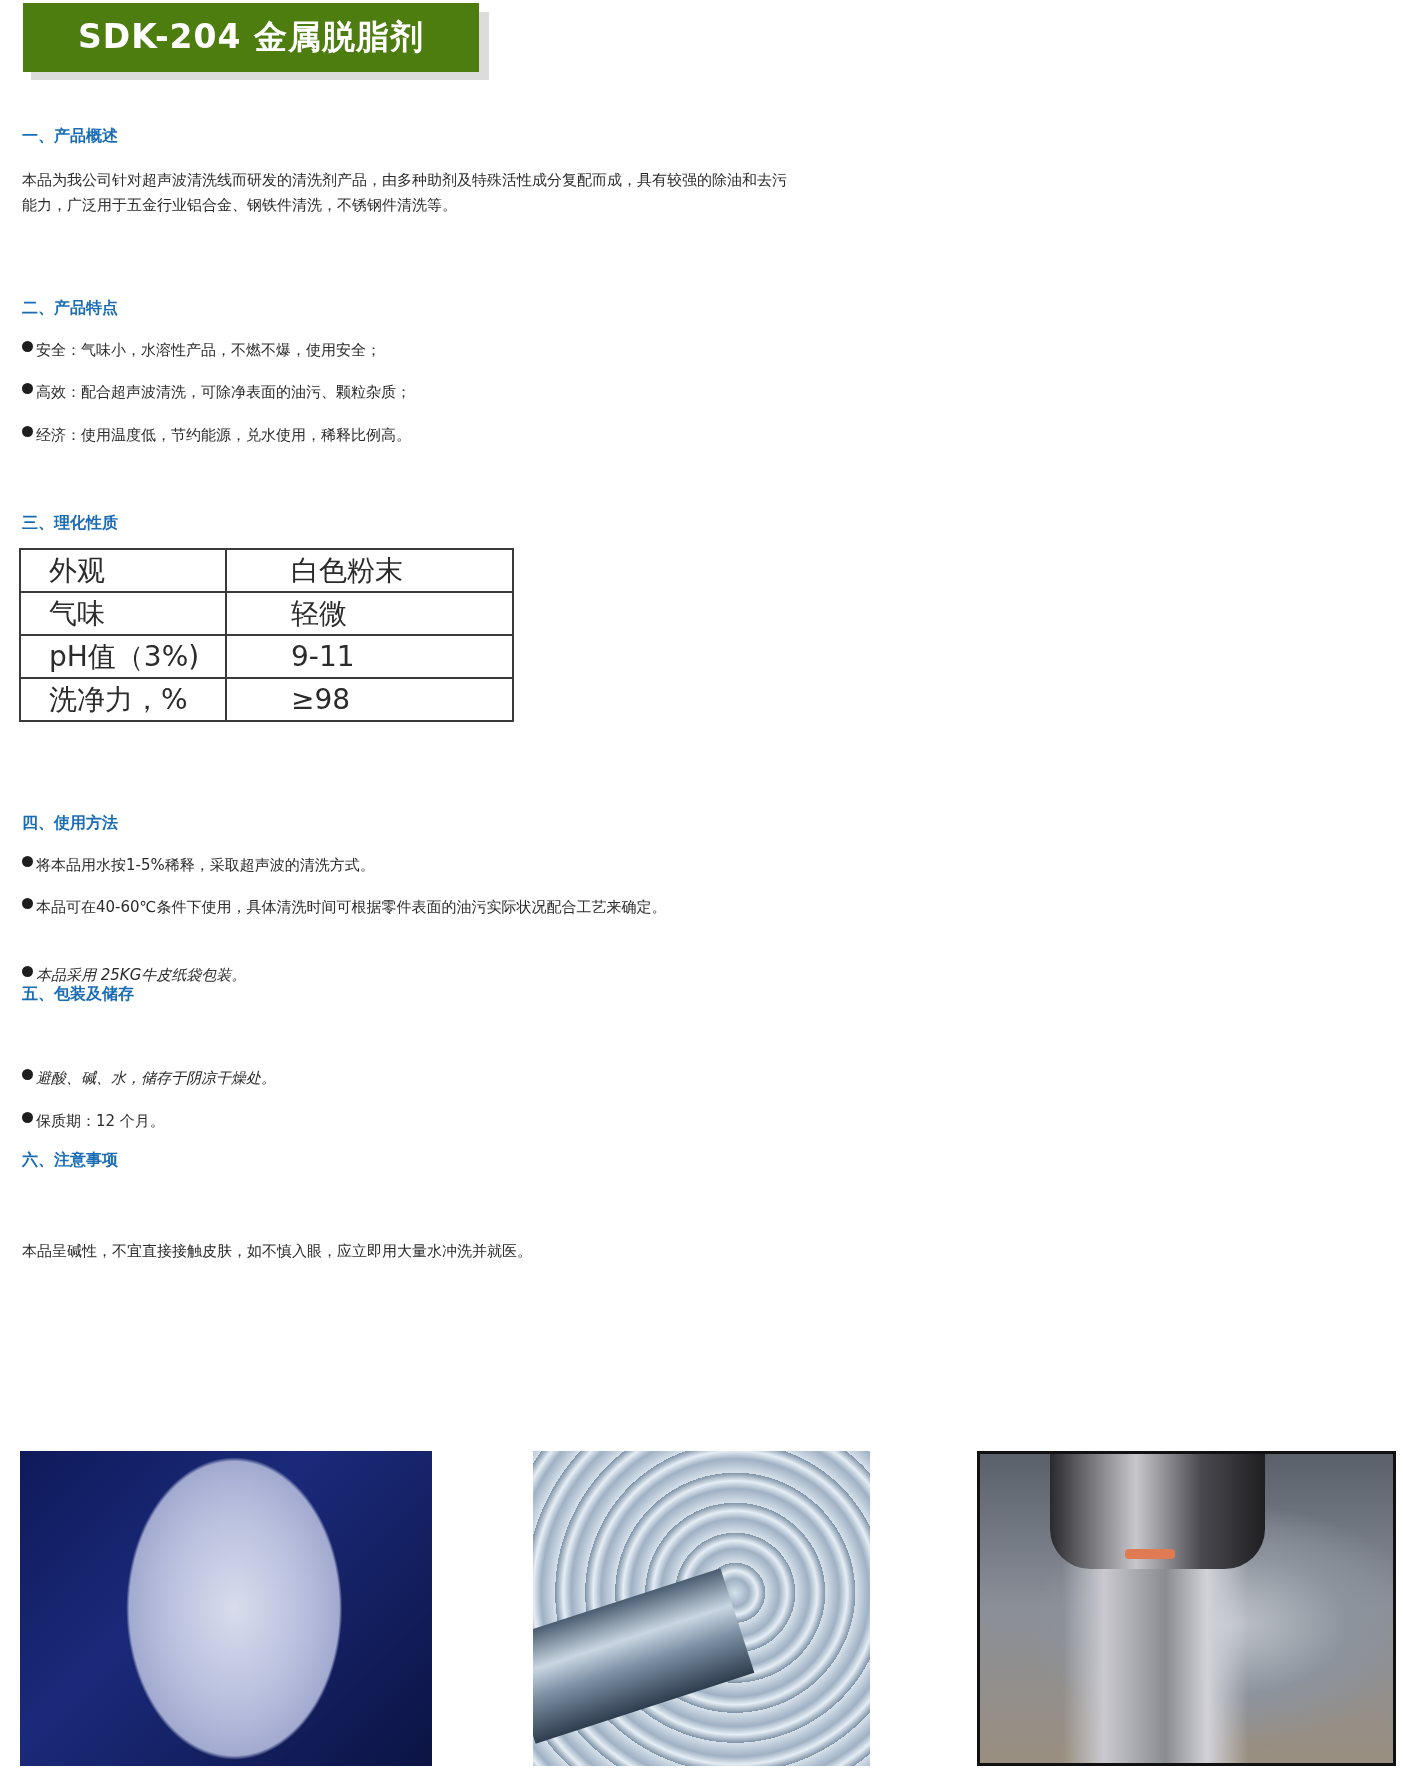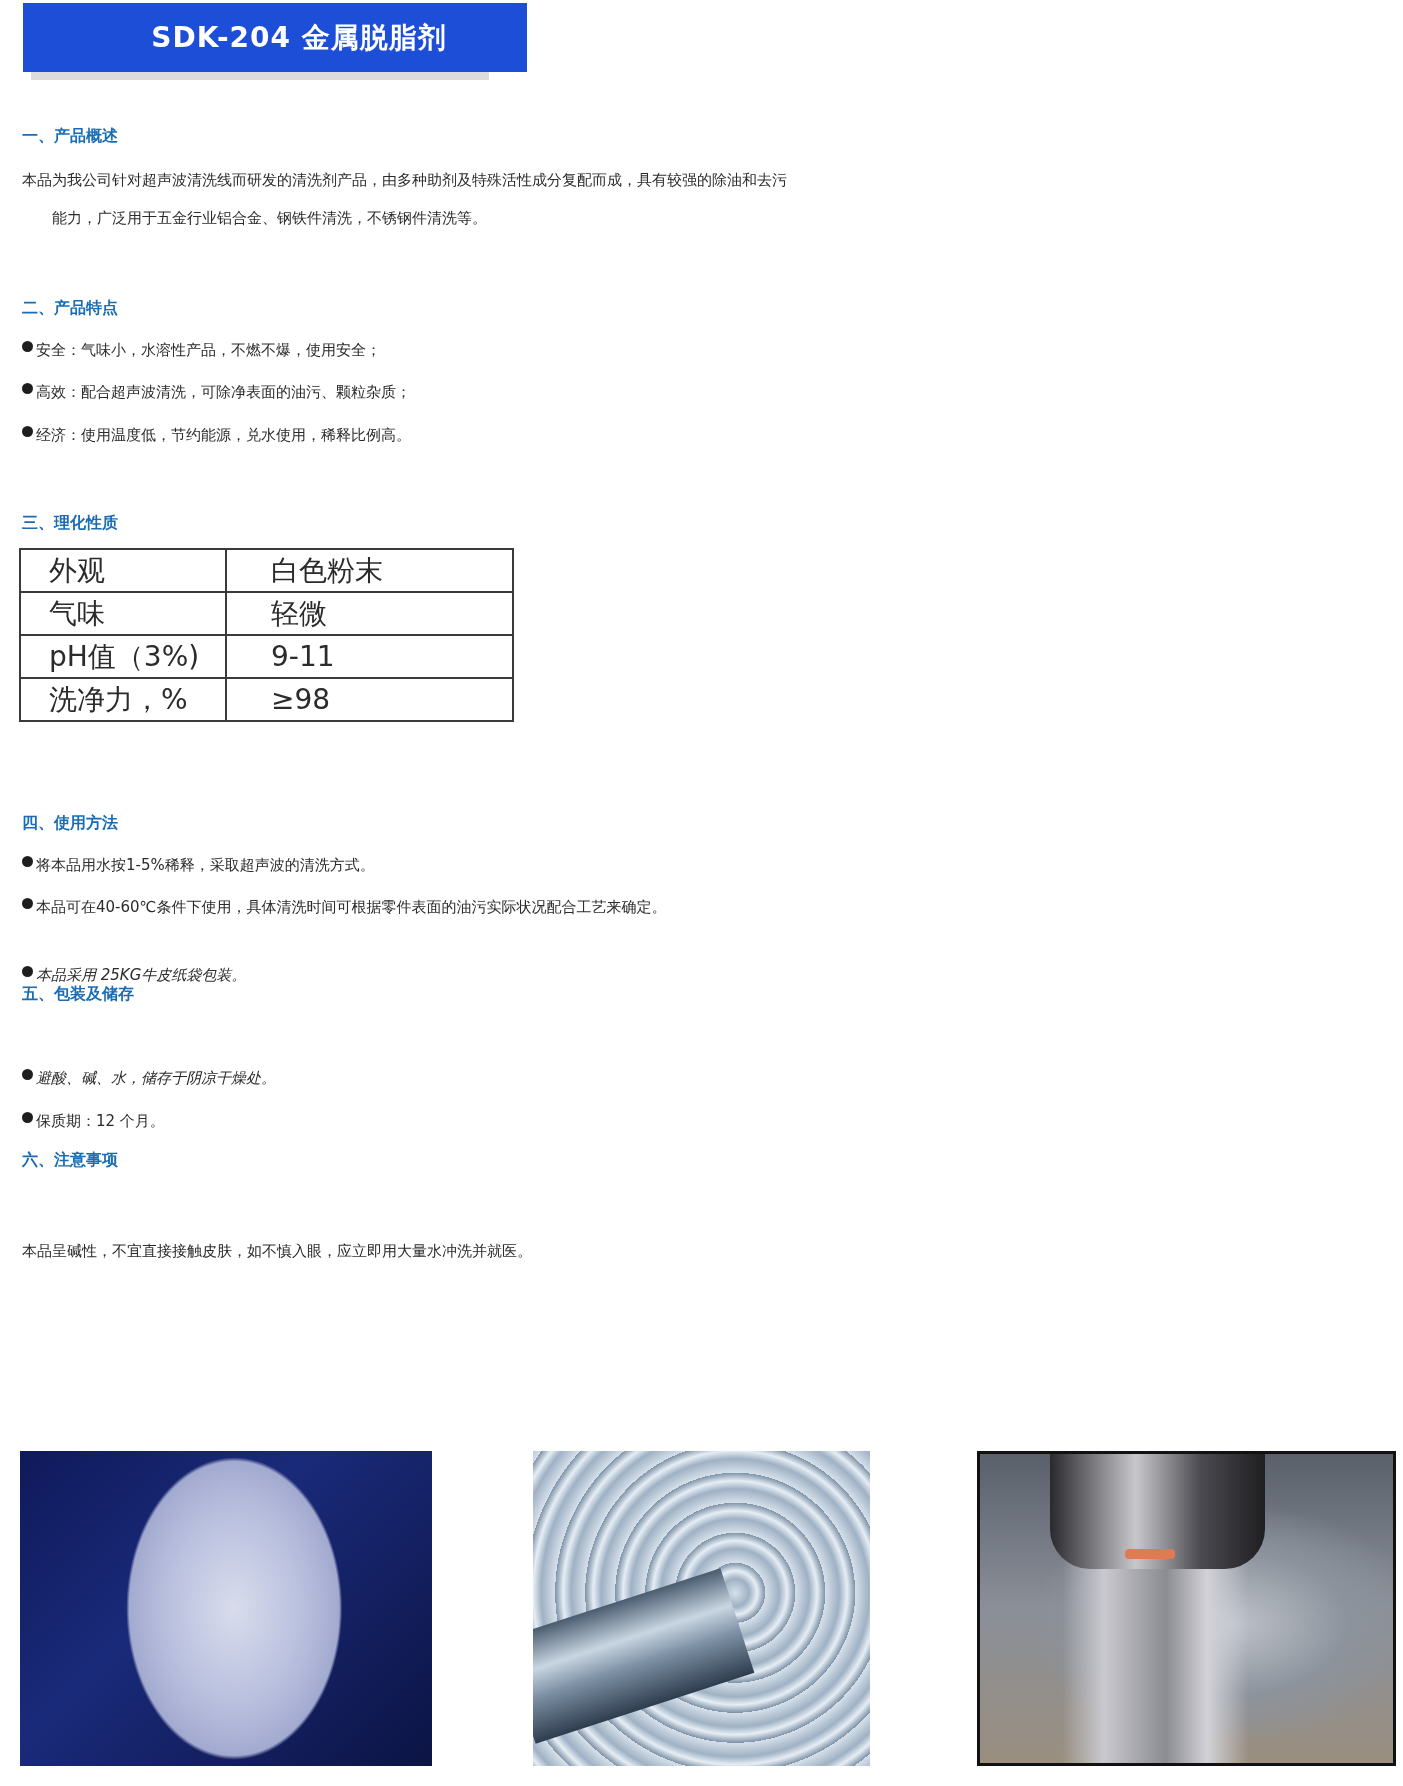--- a/index.html
+++ b/index.html
@@ -7,25 +7,24 @@
       width: 1403px; height: 1786px; position: relative; overflow: hidden;
       font-family: "DejaVu Sans", "Liberation Sans", sans-serif;
       color: #2b2b2b;
     }
     .title-shadow {
       position: absolute; left: 31px; top: 12px; width: 458px; height: 68px;
       background: #dcdcdc;
     }
     .title-box {
       position: absolute; left: 23px; top: 3px; width: 456px; height: 69px;
-      background: #1d4ed8;
-      color: #ffffff; font-weight: bold; font-size: 28px; letter-spacing: 1px;
+      background: #4d7c0f;
+      color: #ffffff; font-weight: bold; font-size: 33px; letter-spacing: 1px;
       display: flex; align-items: center; justify-content: center;
       font-family: "DejaVu Sans", sans-serif;
-      padding-left: 48px;
     }
     .heading {
       position: absolute; left: 22px;
       color: #1a6db4; font-weight: bold; font-size: 16px; line-height: 24px;
       white-space: nowrap;
     }
     .line {
       position: absolute; left: 22px;
       font-size: 15px; line-height: 30px; white-space: nowrap; color: #2b2b2b;
     }
@@ -35,21 +34,21 @@
     }
     table.props {
       position: absolute; left: 19px; top: 548px;
       border-collapse: collapse;
       font-size: 28px; color: #2b2b2b;
     }
     table.props td {
       border: 2px solid #3a3a3a; height: 43px; padding: 0; vertical-align: middle;
     }
     table.props td.k { width: 206px; padding-left: 28px; box-sizing: border-box; }
-    table.props td.v { width: 287px; padding-left: 44px; box-sizing: border-box; }
+    table.props td.v { width: 287px; padding-left: 64px; box-sizing: border-box; }
     .photo { position: absolute; top: 1451px; height: 315px; overflow: hidden; }
     .photo1 {
       left: 20px; width: 412px;
       background:
         radial-gradient(ellipse 150px 210px at 52% 50%, #d8dcec 0%, #b9c0de 45%, #a3aad0 70%, transparent 72%),
         radial-gradient(ellipse 40px 55px at 50% 40%, #2a2f5a 0%, transparent 90%),
         linear-gradient(135deg, #0f1a5a 0%, #1a2a7a 40%, #0c1444 100%);
     }
     .photo2 {
       left: 533px; width: 337px;
@@ -80,21 +79,21 @@
     }
   </style>
 </head>
 <body>
 
 <div class="title-shadow"></div>
 <div class="title-box">SDK-204 金属脱脂剂</div>
 
 <div class="heading" style="top:124px;">一、产品概述</div>
 <div class="line" style="top:165px;">本品为我公司针对超声波清洗线而研发的清洗剂产品，由多种助剂及特殊活性成分复配而成，具有较强的除油和去污</div>
-<div class="line" style="top:203px;margin-left:30px;">能力，广泛用于五金行业铝合金、钢铁件清洗，不锈钢件清洗等。</div>
+<div class="line" style="top:190px;">能力，广泛用于五金行业铝合金、钢铁件清洗，不锈钢件清洗等。</div>
 
 <div class="heading" style="top:296px;text-align:center;">二、产品特点</div>
 <div class="line" style="top:335px;">
   <span class="bullet-dot"></span><span>安全：气味小，水溶性产品，不燃不爆，使用安全；</span>
 </div>
 <div class="line" style="top:377px;">
   <span class="bullet-dot"></span><span>高效：配合超声波清洗，可除净表面的油污、颗粒杂质；</span>
 </div>
 <div class="line" style="top:420px;">
   <span class="bullet-dot"></span><span>经济：使用温度低，节约能源，兑水使用，稀释比例高。</span>

